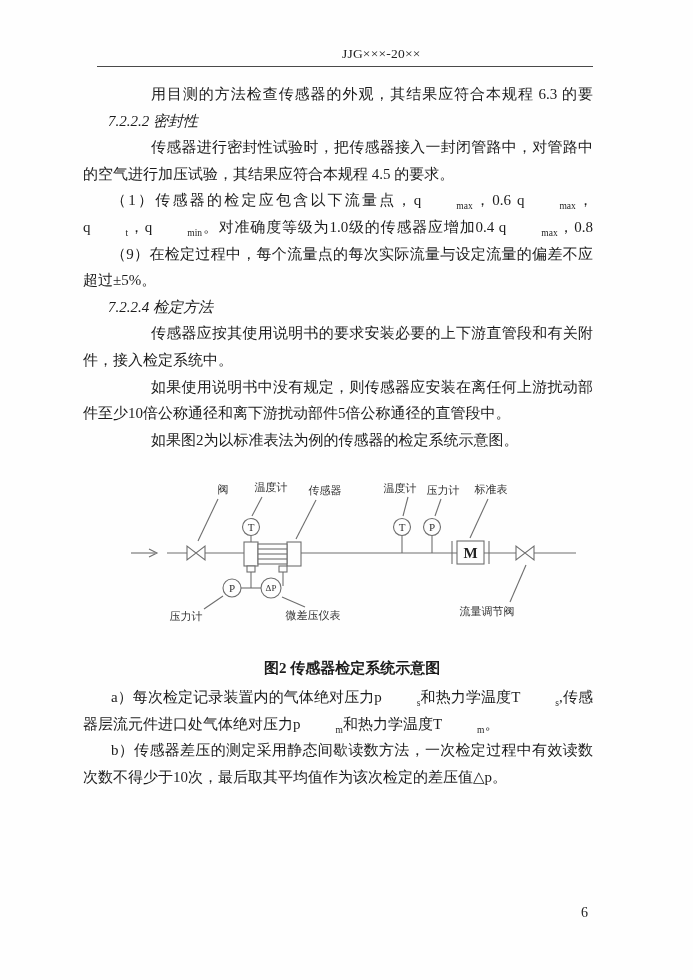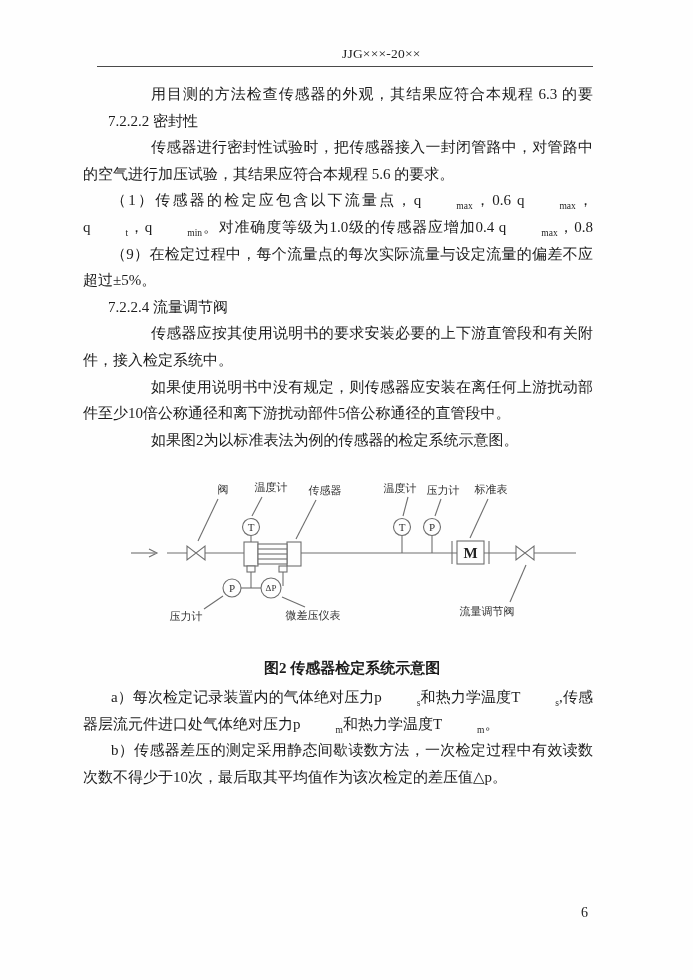--- a/index.html
+++ b/index.html
@@ -21,21 +21,21 @@
   }
   .body-text{
     position:absolute;left:83px;top:81px;width:510px;
     font-size:15px;line-height:26.6px;
     text-align:justify;
   }
   .body-text p{margin:0;overflow:hidden;}
   .l1{height:26.6px;}
   .l2{height:53.2px;}
   .para{text-indent:68px;}
-  .heading{text-indent:25px;}
+  .heading{text-indent:25px;font-style:italic;}
   .list-item{text-indent:27px;}
   .gap-top{margin-top:12px !important;}
   sub{font-size:9.5px;line-height:0;padding-left:35px;}
   .figure{
     position:relative;height:170px;margin-top:16px;overflow:visible;
   }
   .figure svg{position:absolute;left:16px;top:0;}
   .caption{
     margin-top:16px !important;
     text-align:center;text-indent:0;
@@ -60,24 +60,24 @@
 <body>
 
 <div class="page">
 
   <div class="header">JJG×××-20××</div>
   <div class="header-rule"></div>
 
   <div class="body-text">
     <p class="para l1">用目测的方法检查传感器的外观，其结果应符合本规程 6.3 的要求。</p>
     <p class="heading l1">7.2.2.2 密封性</p>
-    <p class="para l2">传感器进行密封性试验时，把传感器接入一封闭管路中，对管路中的空气进行加压试验，其结果应符合本规程 5.6 的要求。</p>
+    <p class="para l2">传感器进行密封性试验时，把传感器接入一封闭管路中，对管路中的空气进行加压试验，其结果应符合本规程 4.5 的要求。</p>
     <p class="list-item l2">（1）传感器的检定应包含以下流量点，q<sub>max</sub>，0.6 q<sub>max</sub>， q<sub>t</sub>，q<sub>min</sub>。对准确度等级为1.0级的传感器应增加0.4 q<sub>max</sub>，0.8 q<sub>max</sub> 两个流量点。</p>
     <p class="list-item l2">（9）在检定过程中，每个流量点的每次实际流量与设定流量的偏差不应超过±5%。</p>
-    <p class="heading l1">7.2.2.4 流量调节阀</p>
+    <p class="heading l1">7.2.2.4 检定方法</p>
     <p class="para l2">传感器应按其使用说明书的要求安装必要的上下游直管段和有关附件，接入检定系统中。</p>
     <p class="para l2">如果使用说明书中没有规定，则传感器应安装在离任何上游扰动部件至少10倍公称通径和离下游扰动部件5倍公称通径的直管段中。</p>
     <p class="para l1">如果图2为以标准表法为例的传感器的检定系统示意图。</p>
 
     <div class="figure">
       <svg viewBox="0 0 490 170" width="490" height="170" xmlns="http://www.w3.org/2000/svg">
 
         <line class="dline" x1="68" y1="84" x2="477" y2="84"></line>
 
         <line class="dline" x1="32" y1="84" x2="56" y2="84"></line>

